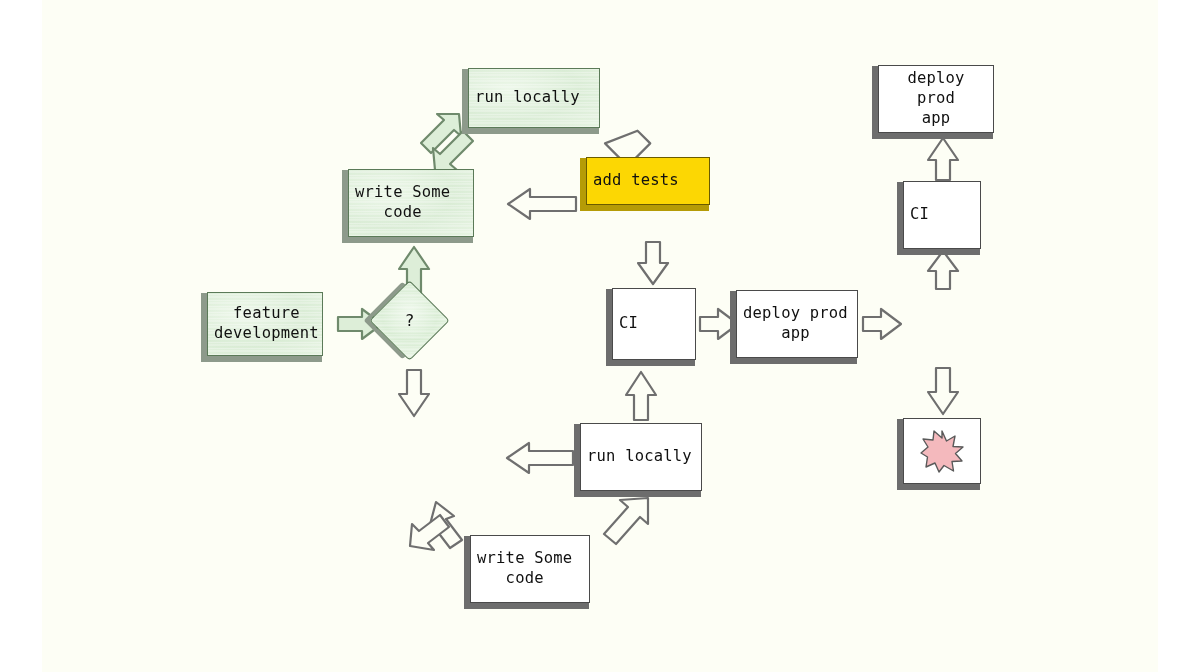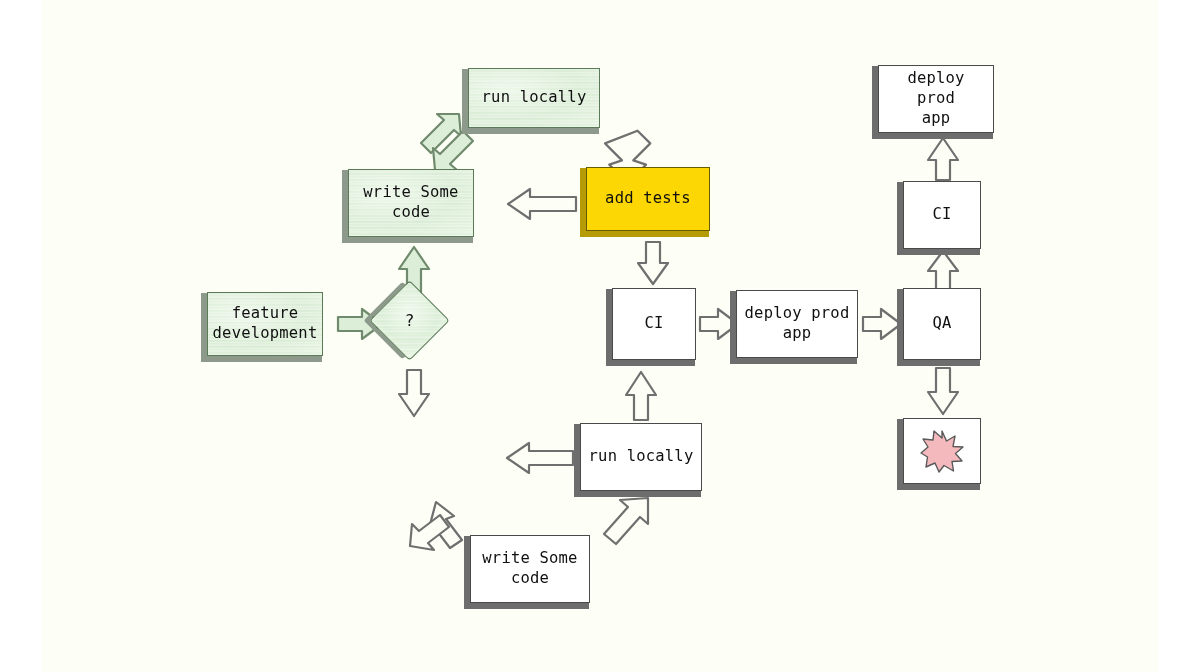--- a/index.html
+++ b/index.html
@@ -26,21 +26,21 @@
   .edge-left  { left: 0;   width: 42px; }
   .edge-right { right: 0;  width: 42px; }
 
   
   .node {
     position: absolute;
     box-sizing: border-box;
     border: 1.4px solid #4a4a4a;
     display: flex;
     align-items: center;
-    justify-content: center;
+    justify-content: flex-start;
     text-align: center;
     line-height: 1.28;
     color: #101010;
     font-size: 15.5px;
     letter-spacing: 0.2px;
     padding: 10px 6px;
     z-index: 3;
   }
   .node .label { display: block; white-space: pre-line; }
 
@@ -246,21 +246,21 @@
 
   <div class="node green" style="left:468px; top:68px; width:132px; height:60px;">
     <span class="label">run locally</span>
   </div>
 
   <div class="node green" style="left:348px; top:169px; width:126px; height:68px;">
     <span class="label">write Some
 code</span>
   </div>
 
-  <div class="node yellow" style="left:586px; top:167px; width:124px; height:64px;">
+  <div class="node yellow" style="left:586px; top:157px; width:124px; height:48px;">
     <span class="label">add tests</span>
   </div>
 
   <div class="node green" style="left:207px; top:292px; width:116px; height:64px;">
     <span class="label">feature
 development</span>
   </div>
 
   <div class="diamond" style="left:381px; top:292px; width:57px; height:57px;">
     <span class="q">?</span>
@@ -268,23 +268,20 @@
 
   <div class="node white" style="left:612px; top:288px; width:84px; height:72px;">
     <span class="label">CI</span>
   </div>
 
   <div class="node white" style="left:736px; top:290px; width:122px; height:68px;">
     <span class="label">deploy prod
 app</span>
   </div>
 
-  <div class="node white" style="left:903px; top:288px; width:78px; height:72px;">
-    <span class="label">QA</span>
-  </div>
 
   <div class="node white" style="left:903px; top:181px; width:78px; height:68px;">
     <span class="label">CI</span>
   </div>
 
   <div class="node white" style="left:878px; top:65px; width:116px; height:68px;">
     <span class="label">deploy prod
 app</span>
   </div>
 

